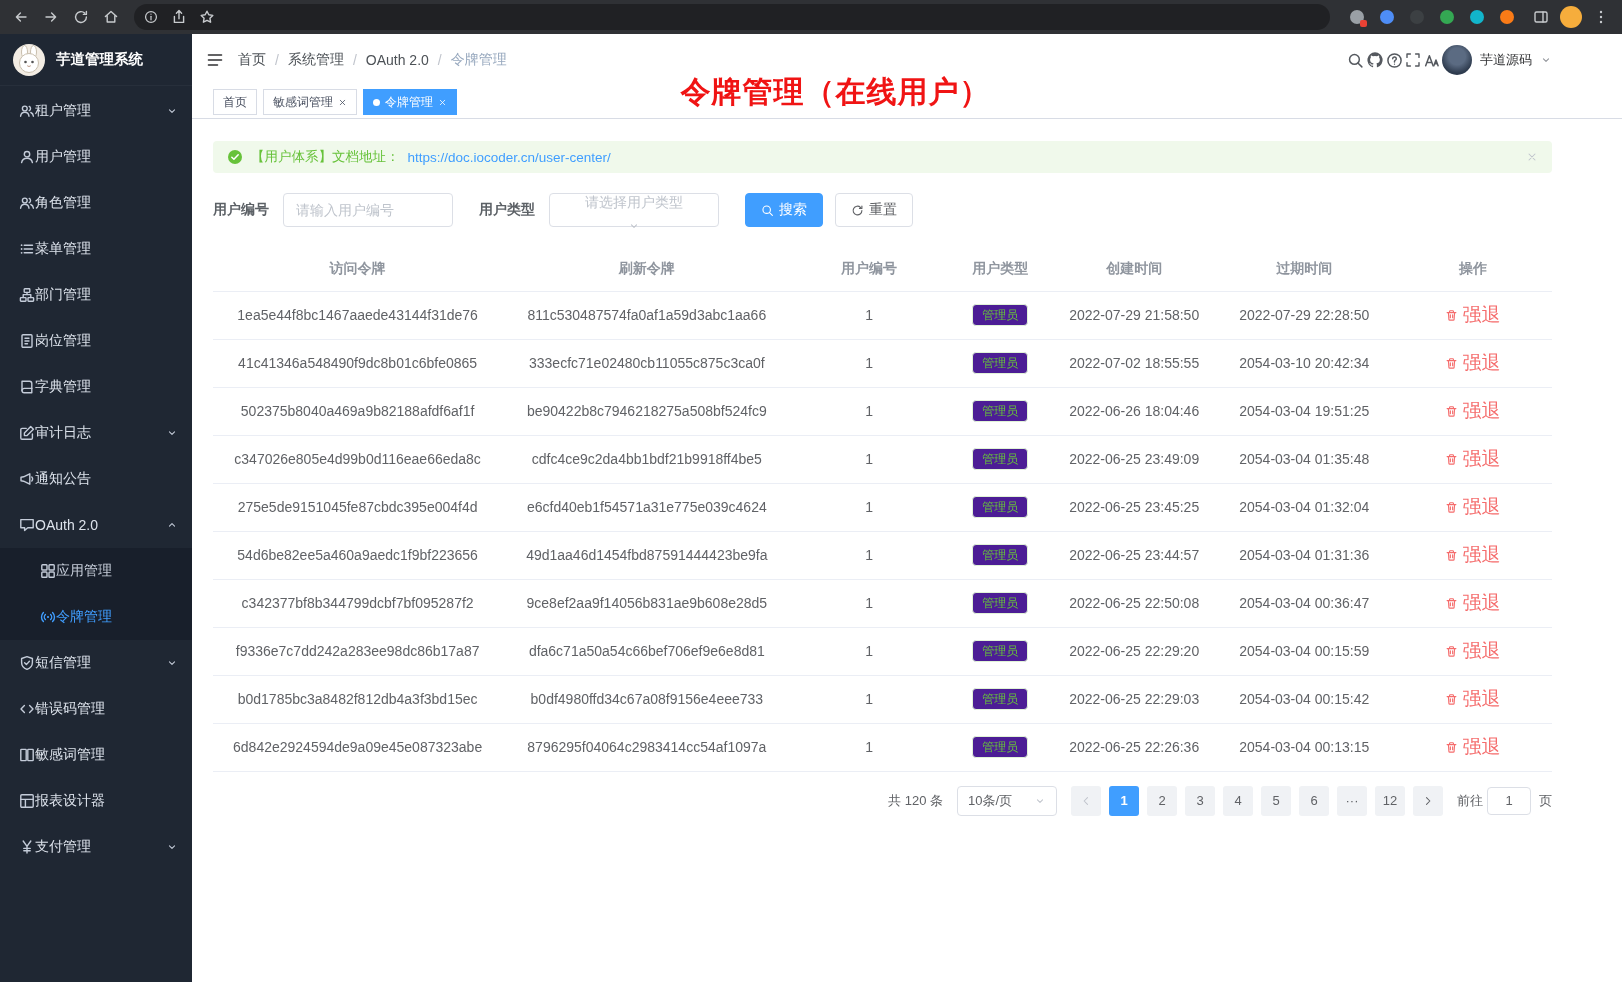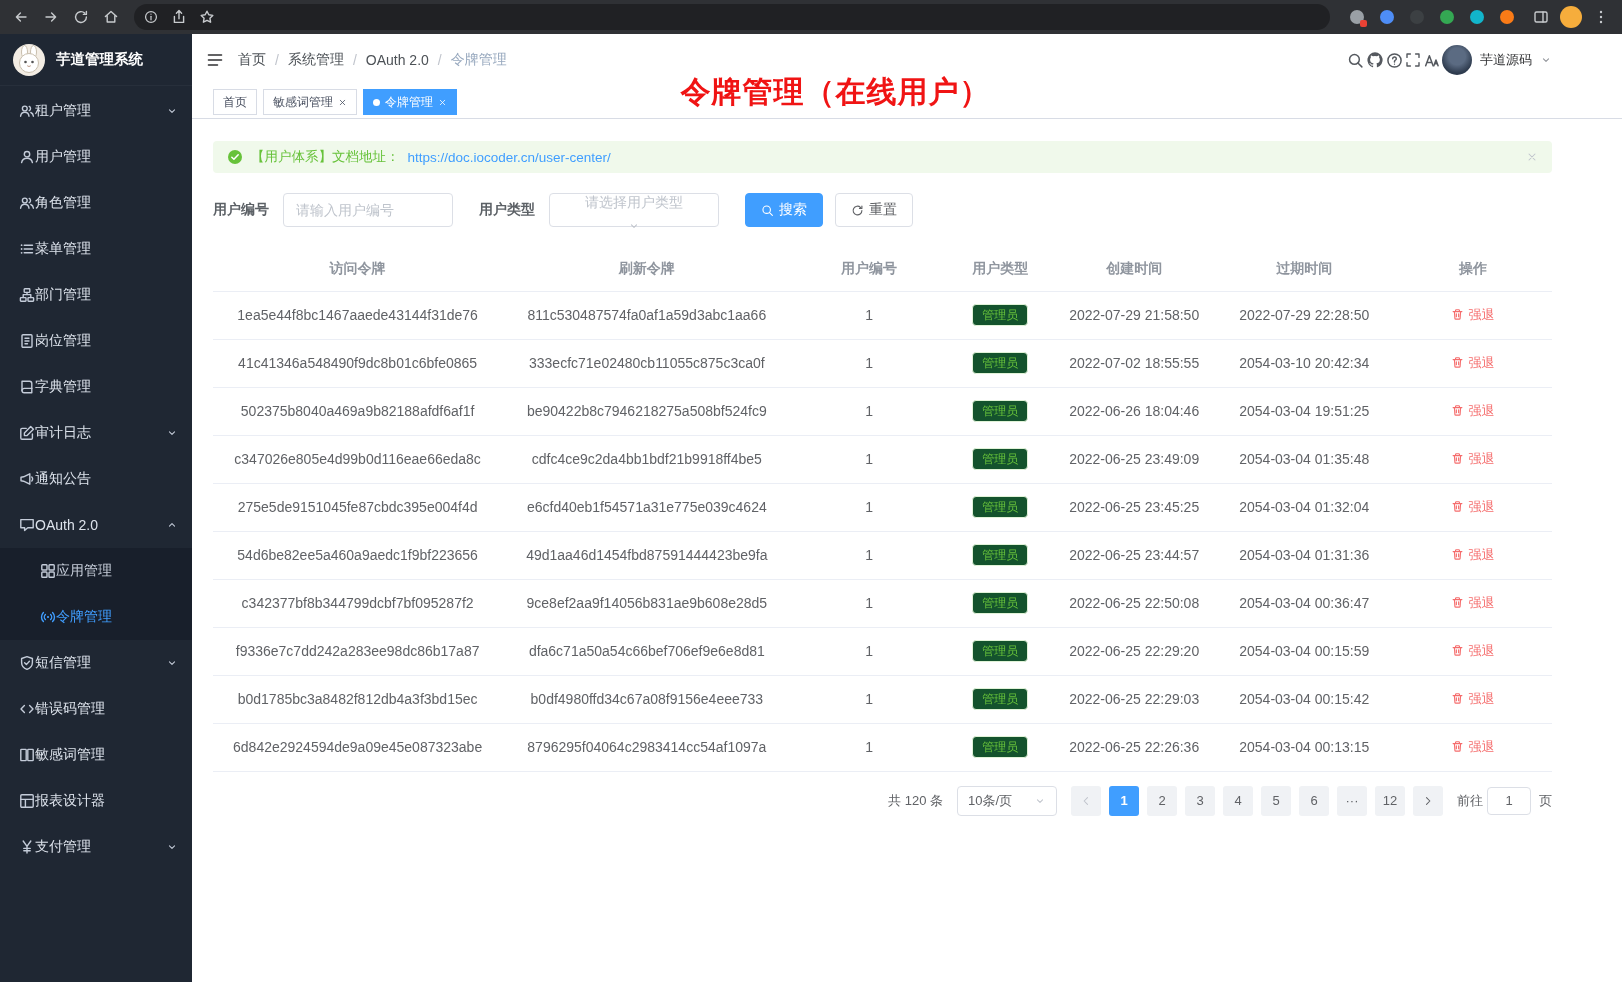--- a/index.html
+++ b/index.html
@@ -76,22 +76,22 @@
   .btn { display:inline-flex; align-items:center; gap:5px; height:34px; padding:0 15px; border-radius:4px; font-size:14px; cursor:pointer; font-family:inherit; border:1px solid #dcdfe6; background:#fff; color:#606266; margin-right:12px; }
   .btn.primary { background:#409eff; border-color:#409eff; color:#fff; }
 
   table.grid { width:100%; border-collapse:collapse; table-layout:fixed; margin-top:20px; }
   .grid th { height:44px; font-size:14px; color:#8f959e; font-weight:bold; border-bottom:1px solid #ebeef5; text-align:center; }
   .grid td { height:48px; font-size:14px; color:#606266; border-bottom:1px solid #ebeef5; text-align:center; white-space:nowrap; overflow:hidden; }
   .grid th:nth-child(1){width:21.6%} .grid th:nth-child(2){width:21.6%}
   .grid th:nth-child(3){width:11.6%} .grid th:nth-child(4){width:8%}
   .grid th:nth-child(5){width:12%}  .grid th:nth-child(6){width:13.4%}
   .grid th:nth-child(7){width:11.8%}
-  .badge { display:inline-block; background:#14532d; border:1px solid #e1f3d8; color:#67c23a; border-radius:4px; padding:3px 9px; font-size:12px; line-height:1.2; }
-  .action { color:#f56c6c; display:inline-flex; align-items:center; gap:4px; font-size:13px; cursor:pointer; }
+  .badge { display:inline-block; background:#4c1d95; border:1px solid #e1f3d8; color:#67c23a; border-radius:4px; padding:3px 9px; font-size:12px; line-height:1.2; }
+  .action { color:#f56c6c; display:inline-flex; align-items:center; gap:4px; font-size:19px; cursor:pointer; }
 
   .pagination { display:flex; align-items:center; justify-content:flex-end; margin-top:14px; font-size:13px; color:#606266; }
   .pg-total { margin-right:14px; }
   .pg-size { width:100px; height:30px; font-size:13px; color:#606266; margin-right:10px;align-items:center; }
   .pg-btn { min-width:30px; height:30px; padding:0 6px; background:#f0f2f5; border:none; border-radius:3px; color:#606266; font-size:13px; display:inline-flex; align-items:center; justify-content:center; margin:0 4px; cursor:pointer; font-family:inherit; }
   .pg-btn.active { background:#409eff; color:#fff; font-weight:bold; }
   .pg-btn.dim { color:#c0c4cc; }
   .pg-goto { margin:0 4px 0 10px; }
   .pg-suffix { margin-left:8px; }
   .pg-input { width:44px; height:28px; border:1px solid #dcdfe6; border-radius:4px; text-align:center; font-size:13px; color:#606266; outline:none; font-family:inherit; }

